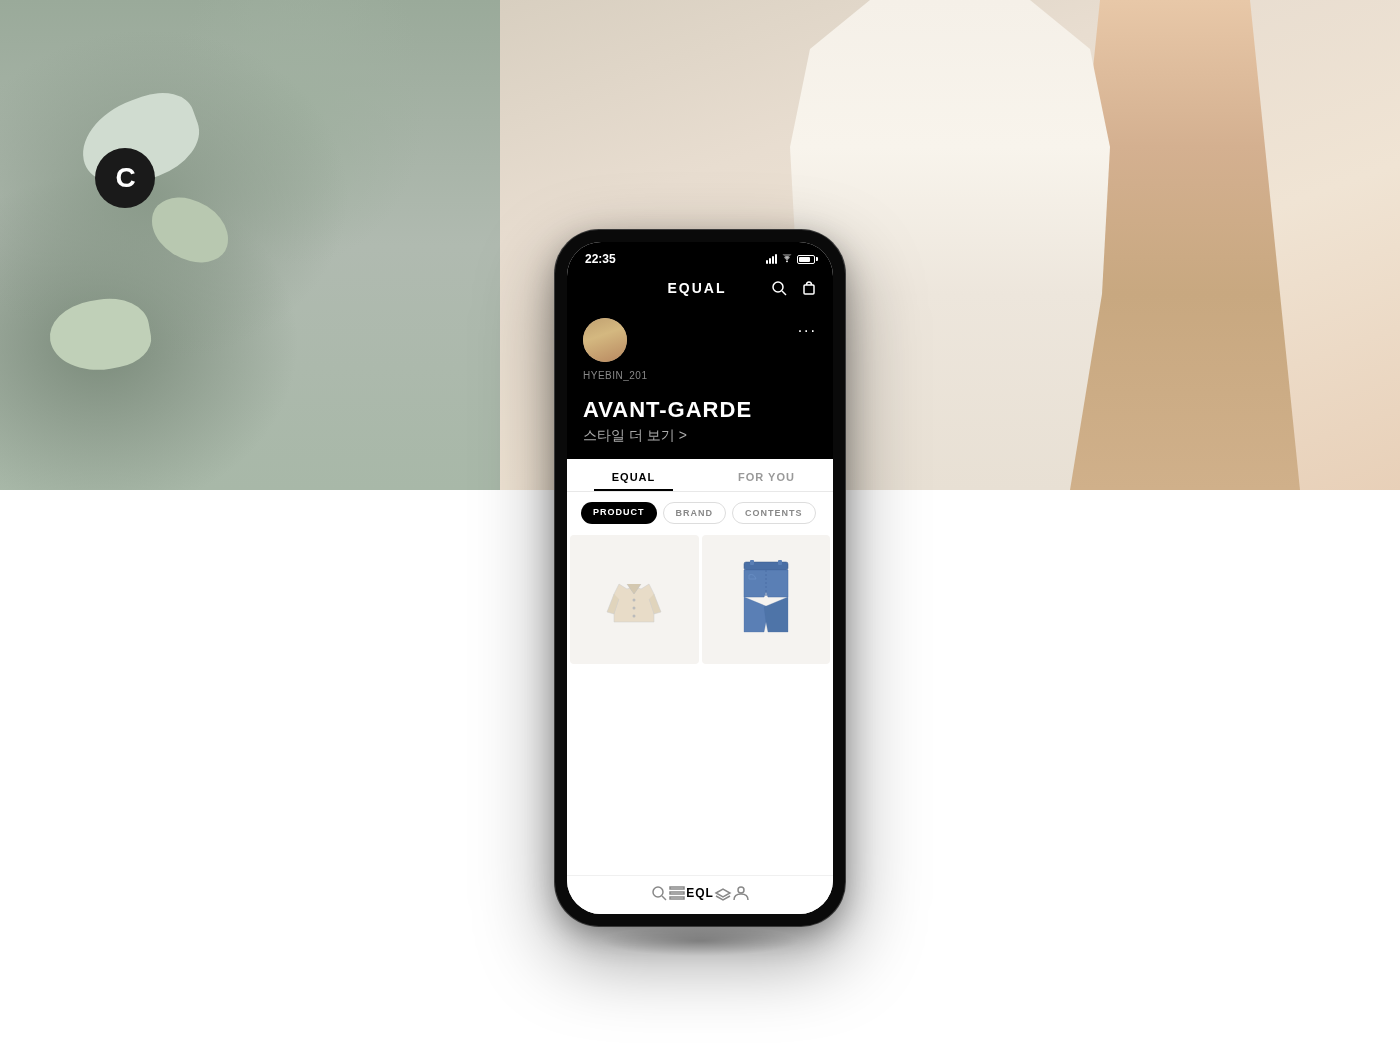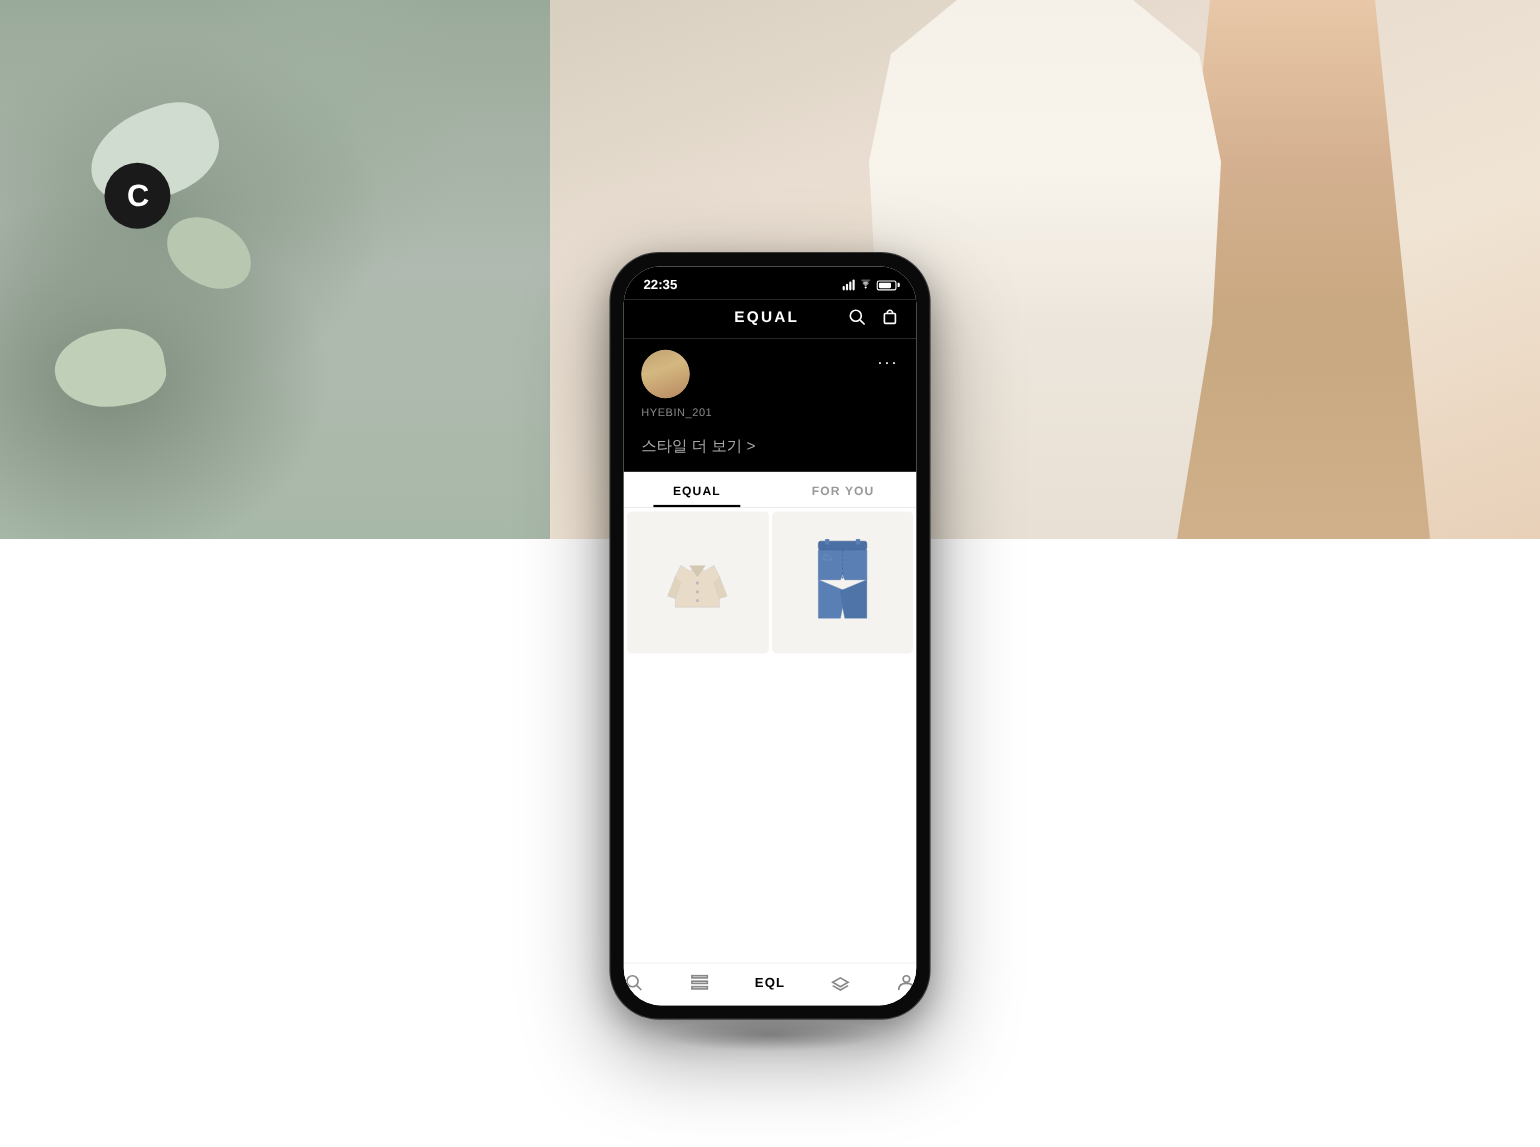--- a/index.html
+++ b/index.html
@@ -369,21 +369,21 @@
       align-items: center;
       justify-content: center;
       border-radius: 4px;
       overflow: hidden;
     }
 
     
     .bottom-nav {
       background: #fff;
       display: flex;
-      justify-content: space-between;
+      justify-content: center;
       align-items: center;
       padding: 8px 0 12px;
       border-top: 1px solid #f0f0f0;
     }
 
     .nav-icon {
       color: #666;
       font-size: 16px;
       display: flex;
       flex-direction: column;
@@ -469,32 +469,44 @@
       </div>
 
       <div class="profile-section">
         <div class="profile-row">
           <div class="avatar">
             <div class="avatar-inner"></div>
           </div>
           <span class="more-dots">...</span>
         </div>
         <div class="username">HYEBIN_201</div>
+        <div class="style-title">AVANT-GARDE</div>
         <div class="view-more">스타일 더 보기 &gt;</div>
       </div>
 
       <div class="tab-bar">
         <div class="tab-item active">
           <span>EQUAL</span>
         </div>
         <div class="tab-item">
           <span>FOR YOU</span>
         </div>
       </div>
 
+      <div class="filter-row">
+        <div class="chip active">
+          <span>PRODUCT</span>
+        </div>
+        <div class="chip inactive">
+          <span>BRAND</span>
+        </div>
+        <div class="chip inactive">
+          <span>CONTENTS</span>
+        </div>
+      </div>
 
       <div class="product-grid">
 
         <div class="product-card">
           <svg width="70" height="70" viewBox="0 0 70 70">
 
             <path d="M20 20 L15 30 L15 58 L55 58 L55 30 L50 20 L42 25 L35 22 L28 25 Z" fill="#e8dcc8" stroke="#ccc" stroke-width="0.5"></path>
 
             <path d="M28 20 L35 30 L42 20" fill="#d4c8b0" stroke="#bbb" stroke-width="0.5"></path>
 

